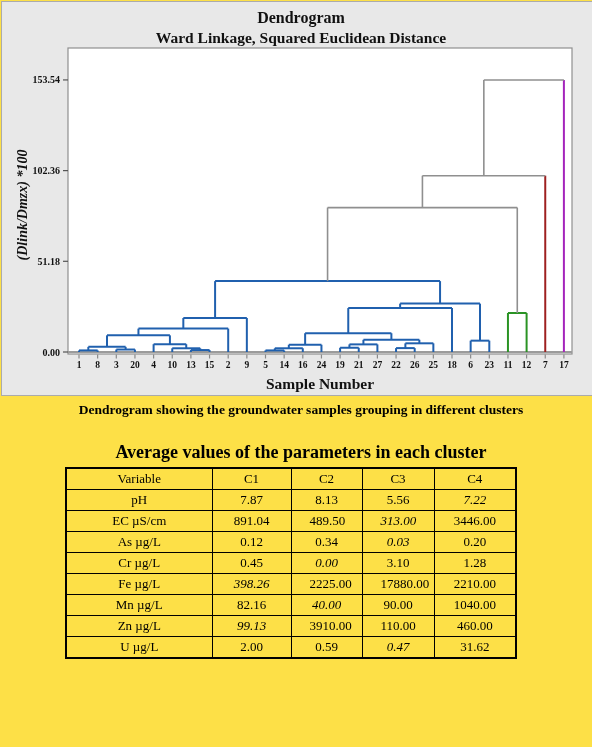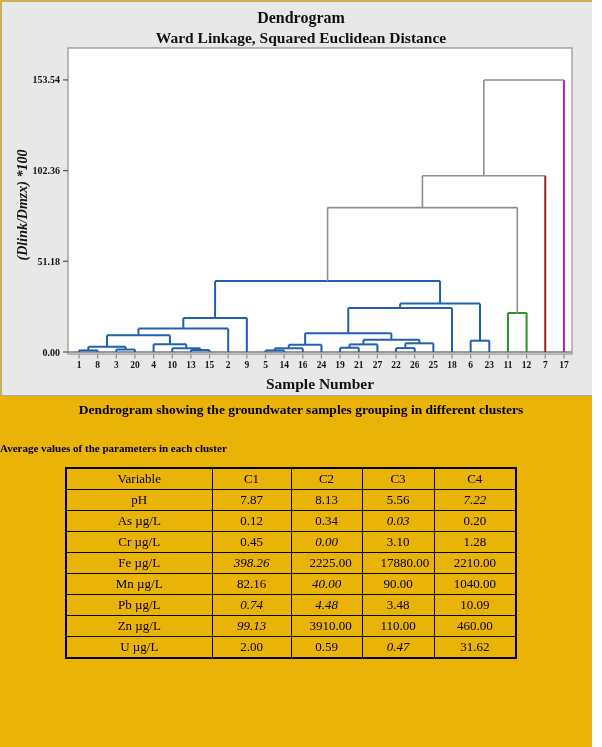--- a/index.html
+++ b/index.html
@@ -1,28 +1,28 @@
 <!DOCTYPE html>
 <html><head>
 <meta charset="utf-8">
 <style>
   html,body{margin:0;padding:0;background:#fff;}
-  .page{position:relative;width:592px;height:747px;background:#eab308;font-family:"Liberation Serif",serif;overflow:hidden;}
+  .page{position:relative;width:592px;height:747px;background:#fde047;font-family:"Liberation Serif",serif;overflow:hidden;}
   svg{display:block;}
   svg text{fill:#111;font-family:"Liberation Serif",serif;}
   .title-line{font-size:16px;font-weight:bold;}
   .subtitle-line{font-size:15.5px;font-weight:bold;}
   .ytick{font-size:10px;font-weight:bold;}
   .xtick{font-size:9.5px;font-weight:bold;}
   .axis-x{font-size:15.5px;font-weight:bold;}
   .axis-y{font-size:14px;font-weight:bold;font-style:italic;}
   .caption{position:absolute;top:402px;left:0;width:602px;text-align:center;
            font-size:13.5px;font-weight:bold;color:#000;}
-  .table-title{position:absolute;top:442px;left:0;width:602px;text-align:left;
-           font-size:11px;font-weight:bold;color:#000;}
+  .table-title{position:absolute;top:442px;left:0;width:602px;text-align:center;
+           font-size:18px;font-weight:bold;color:#000;}
   table.cluster{position:absolute;top:467px;left:65px;width:450px;border-collapse:collapse;
            border:2px solid #000;table-layout:fixed;}
   table.cluster th,table.cluster td{border:1px solid #000;text-align:center;vertical-align:middle;
            font-size:13px;font-weight:normal;height:20px;padding:0 18px;color:#000;}
   td.b{font-weight:bold;}
   td.bi{font-weight:bold;font-style:italic;}
   td.i{font-style:italic;}
 </style>
 </head>
 <body>
@@ -206,20 +206,27 @@
     </thead>
     <tbody id="tbody">
         <tr>
           <td>pH</td>
           <td>7.87</td>
           <td class="b">8.13</td>
           <td>5.56</td>
           <td class="bi">7.22</td>
         </tr>
         <tr>
+          <td>EC µS/cm</td>
+          <td>891.04</td>
+          <td>489.50</td>
+          <td class="bi">313.00</td>
+          <td class="b">3446.00</td>
+        </tr>
+        <tr>
           <td>As µg/L</td>
           <td>0.12</td>
           <td class="b">0.34</td>
           <td class="bi">0.03</td>
           <td>0.20</td>
         </tr>
         <tr>
           <td>Cr µg/L</td>
           <td>0.45</td>
           <td class="bi">0.00</td>
@@ -234,27 +241,20 @@
           <td>2210.00</td>
         </tr>
         <tr>
           <td>Mn µg/L</td>
           <td>82.16</td>
           <td class="bi">40.00</td>
           <td>90.00</td>
           <td class="b">1040.00</td>
         </tr>
         <tr>
-          <td>Pb µg/L</td>
-          <td class="bi">0.74</td>
-          <td class="i">4.48</td>
-          <td>3.48</td>
-          <td class="b">10.09</td>
-        </tr>
-        <tr>
           <td>Zn µg/L</td>
           <td class="bi">99.13</td>
           <td class="b">3910.00</td>
           <td>110.00</td>
           <td>460.00</td>
         </tr>
         <tr>
           <td>U µg/L</td>
           <td>2.00</td>
           <td>0.59</td>

